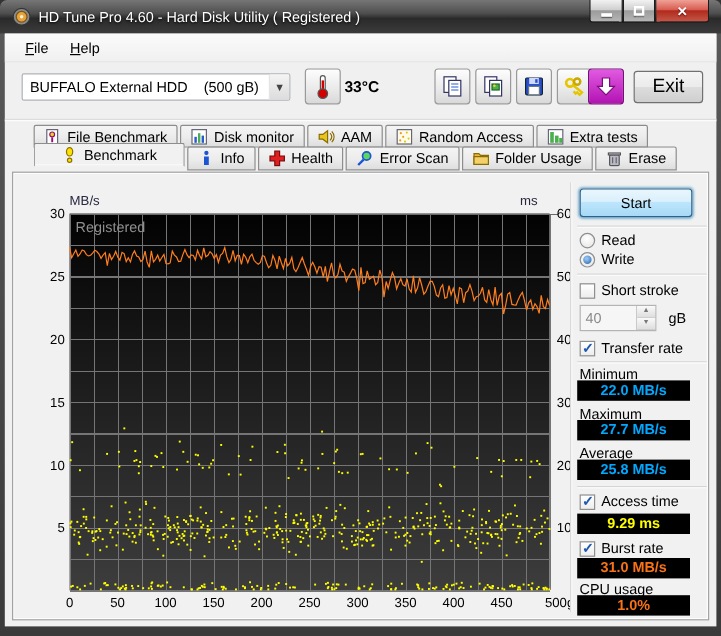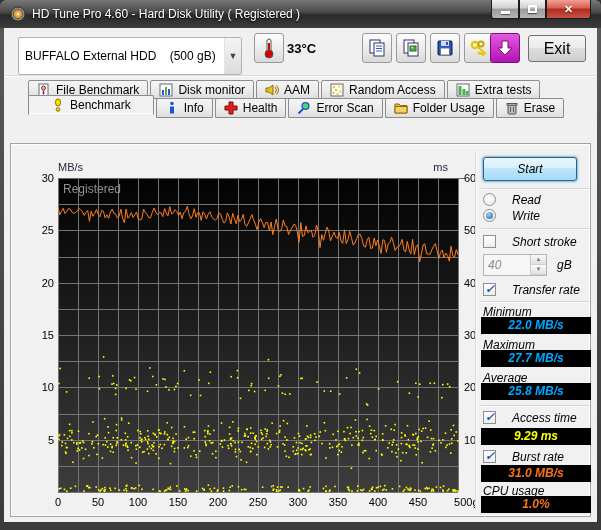--- a/index.html
+++ b/index.html
@@ -25,21 +25,21 @@
   .glyph-close { color:#fff; font-size:11px; font-weight:bold; text-shadow:0 1px 1px #600; }
 
   
   .client { position:absolute; left:4px; top:28px; width:593px; height:494px; background:#f0f0f0; }
 
   .menubar { height:24px; background:linear-gradient(#fbfbfb,#f0f0f0); display:flex; align-items:center; padding-left:8px; border-bottom:1px solid #e6e6e6; }
   .menu-item { font-size:12px; color:#000; padding:3px 9px; }
   .menu-item u { text-decoration:underline; }
 
   .toolbar { position:relative; height:47px; }
-  .combo { position:absolute; left:14px; top:9px; width:224px; height:38px; background:#fff; border:1px solid #aeb2b8; border-radius:2px; display:flex; align-items:center; font-size:12px; }
+  .combo { position:absolute; left:14px; top:9px; width:224px; height:23px; background:#fff; border:1px solid #aeb2b8; border-radius:2px; display:flex; align-items:center; font-size:12px; }
   .combo .combo-text { flex:1; padding-left:6px; white-space:pre; }
   .combo .combo-arrow { width:17px; height:100%; display:flex; align-items:center; justify-content:center; color:#444; font-size:9px; border-left:1px solid #e4e4e4; background:linear-gradient(#f4f4f4,#dcdcdc); }
   .tool-btn { position:absolute; top:5px; width:30px; height:30px; border:1px solid #9a9a9a; border-radius:3px;
     background:linear-gradient(#fdfdfd,#e9e9e9 60%,#d9d9d9); display:flex; align-items:center; justify-content:center; }
   .temp-label { position:absolute; left:283px; top:13px; font-size:13px; font-weight:bold; }
   .exit-btn { position:absolute; left:524px; top:7px; width:58px; height:27px; border:1px solid #707070; border-radius:3px;
     background:linear-gradient(#f4f4f4,#ebebeb 50%,#dddddd 50%,#cfcfcf); font-size:16px; text-align:center; line-height:25px; }
 
   .toolbar-sep { height:2px; border-top:1px solid #dcdcdc; border-bottom:1px solid #fcfcfc; }
 
@@ -57,37 +57,37 @@
 
   
   .panel { position:absolute; left:6px; top:115px; width:581px; height:374px; background:#f1f1f1;
     border:1px solid #a3a3a3; box-shadow:0 0 0 1px #fdfdfd inset; }
   .vsep { position:absolute; left:464px; top:8px; width:1px; height:358px; background:#d9d9d9; box-shadow:1px 0 0 #fcfcfc; }
 
   .chart-wrap { position:absolute; left:22px; top:11px; }
 
   
   .controls { position:absolute; left:470px; top:0; width:110px; height:372px; font-size:12px; }
-  .ctl { position:absolute;font-style:italic; }
+  .ctl { position:absolute; }
   .start-btn { left:2px; top:13px; width:94px; height:24px; border:1px solid #2c628b; border-radius:3px;
     background:linear-gradient(#eaf6fd,#d9f0fc 45%,#bee6fd 46%,#a7d9f5); text-align:center; line-height:22px; font-size:12px;
     box-shadow:0 0 2px 1px #7eb4d4; }
   .hsep { left:0; width:108px; height:2px; border-top:1px solid #d5d5d5; border-bottom:1px solid #fcfcfc; }
-  .opt-row { display:flex; align-items:flex-start; gap:16px; height:14px; }
+  .opt-row { display:flex; align-items:center; gap:5px; height:14px; }
   .rb { width:13px; height:13px; border-radius:50%; border:1px solid #8e8f8f; background:radial-gradient(circle at 45% 35%, #fff, #e3e3e3); position:relative; flex:0 0 13px; }
   .rb.checked::after { content:""; position:absolute; inset:2px; border-radius:50%; background:radial-gradient(circle at 40% 35%, #8fc0ee 15%, #2059a8); }
   .cb { width:13px; height:13px; border:1px solid #8e8f8f; background:linear-gradient(#fff,#ededed); position:relative; flex:0 0 13px; }
   .cb.checked::after { content:"\2713"; position:absolute; left:1px; top:-2px; font-size:12px; font-weight:bold; color:#1f58b0; }
   .spin { left:2px; top:110px; width:64px; height:22px; border:1px solid #b4b4b4; background:#f6f6f6; display:flex; }
   .spin .spin-val { flex:1; font-size:12px; color:#8a8a8a; padding:3px 0 0 4px; }
   .spin .spin-arrows { width:16px; display:flex; flex-direction:column; border-left:1px solid #c9c9c9; }
   .spin .spin-arrows div { flex:1; background:linear-gradient(#fafafa,#dfdfdf); border-bottom:1px solid #cfcfcf; font-size:6px; color:#777; text-align:center; line-height:9px; }
   .unit { left:76px; top:114px; }
   .stat-label { color:#000; }
-  .val-box { width:110px; height:17px; background:#000; text-align:center; font-size:12px; font-weight:bold; line-height:17px; }
+  .val-box { width:94px; height:17px; background:#000; text-align:center; font-size:12px; font-weight:bold; line-height:17px; }
   .val-cyan { color:#00a8ff; }
   .val-yellow { color:#ffff00; }
   .val-white { color:#f97316; }
 </style>
 </head>
 <body>
 
 <div class="window">
 
   <div class="titlebar">
@@ -105,20 +105,24 @@
           <div class="glyph-max"></div>
         </div>
       <div class="cap-btn close">
           <span class="glyph-close">✕</span>
         </div>
     </div>
   </div>
 
   <div class="client">
 
+    <div class="menubar">
+      <span class="menu-item"><u>F</u><span>ile</span></span>
+      <span class="menu-item"><u>H</u><span>elp</span></span>
+    </div>
 
     <div class="toolbar">
       <div class="combo">
         <span class="combo-text">BUFFALO External HDD    (500 gB)</span>
         <span class="combo-arrow">▼</span>
       </div>
       <div class="tool-btn" style="left:250px">
         <svg width="18" height="22" viewBox="0 0 18 22">
           <rect x="7" y="2" width="4" height="13" rx="2" fill="#fff" stroke="#555"></rect>
           <rect x="8" y="6" width="2" height="9" fill="#d40000"></rect>

